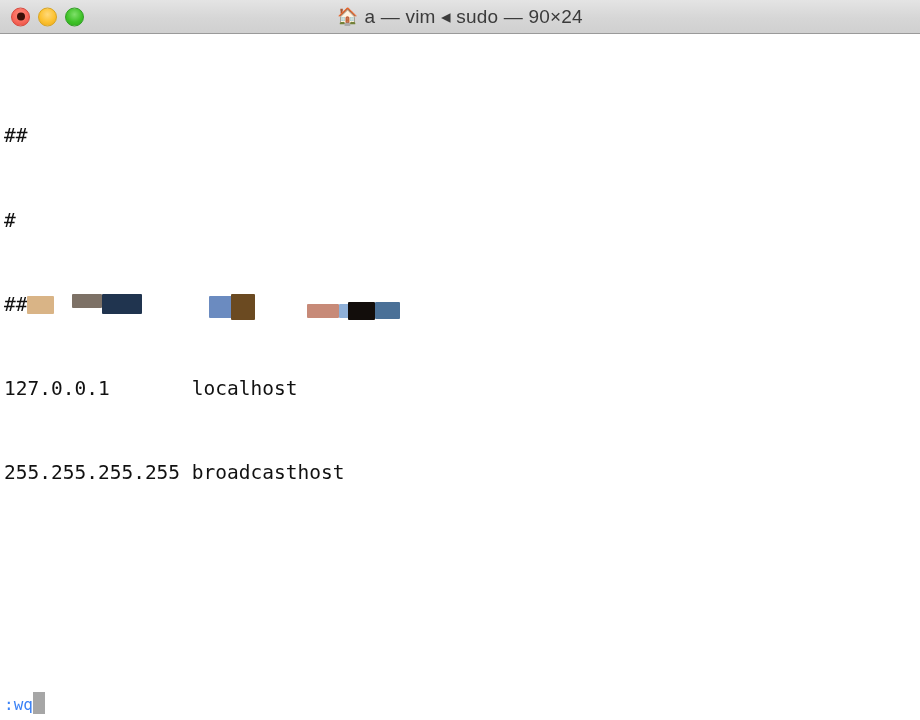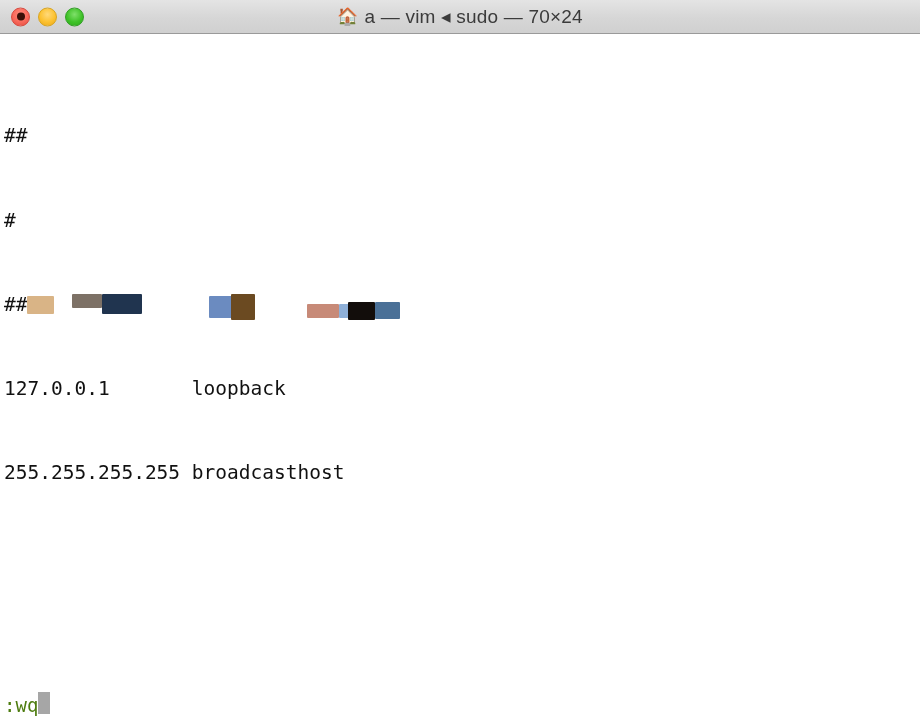--- a/index.html
+++ b/index.html
@@ -140,23 +140,23 @@
     position: absolute;
     border-radius: 1px;
   }
 
   
   .statusline {
     position: absolute;
     left: 4px;
     bottom: 2px;
     font-family: "DejaVu Sans Mono", "Liberation Mono", monospace;
-    font-size: 19px;
+    font-size: 16px;
     line-height: 26px;
-    color: #4d7c0f;
+    color: #3b82f6;
     white-space: pre;
     display: flex;
     align-items: flex-start;
   }
   .cursor-block {
     display: inline-block;
     width: 12px;
     height: 22px;
     background: #a6a6a6;
     vertical-align: -4px;
@@ -169,31 +169,31 @@
 <div class="window">
 
   <div class="titlebar">
     <div class="traffic-lights">
       <div class="light light-close"></div>
       <div class="light light-min"></div>
       <div class="light light-max"></div>
     </div>
     <div class="title-center">
       <span class="title-home">🏠</span>
-      <span class="title-text">a — vim ◂ sudo — 70×24</span>
+      <span class="title-text">a — vim ◂ sudo — 90×24</span>
     </div>
   </div>
 
   <div class="terminal">
     <div class="screen">
 
       <div class="row">##</div>
       <div class="row">#</div>
       <div class="row">##</div>
-      <div class="row">127.0.0.1       loopback</div>
+      <div class="row">127.0.0.1       localhost</div>
       <div class="row">255.255.255.255 broadcasthost</div>
       
 
       
       
 
       
       
       
       

